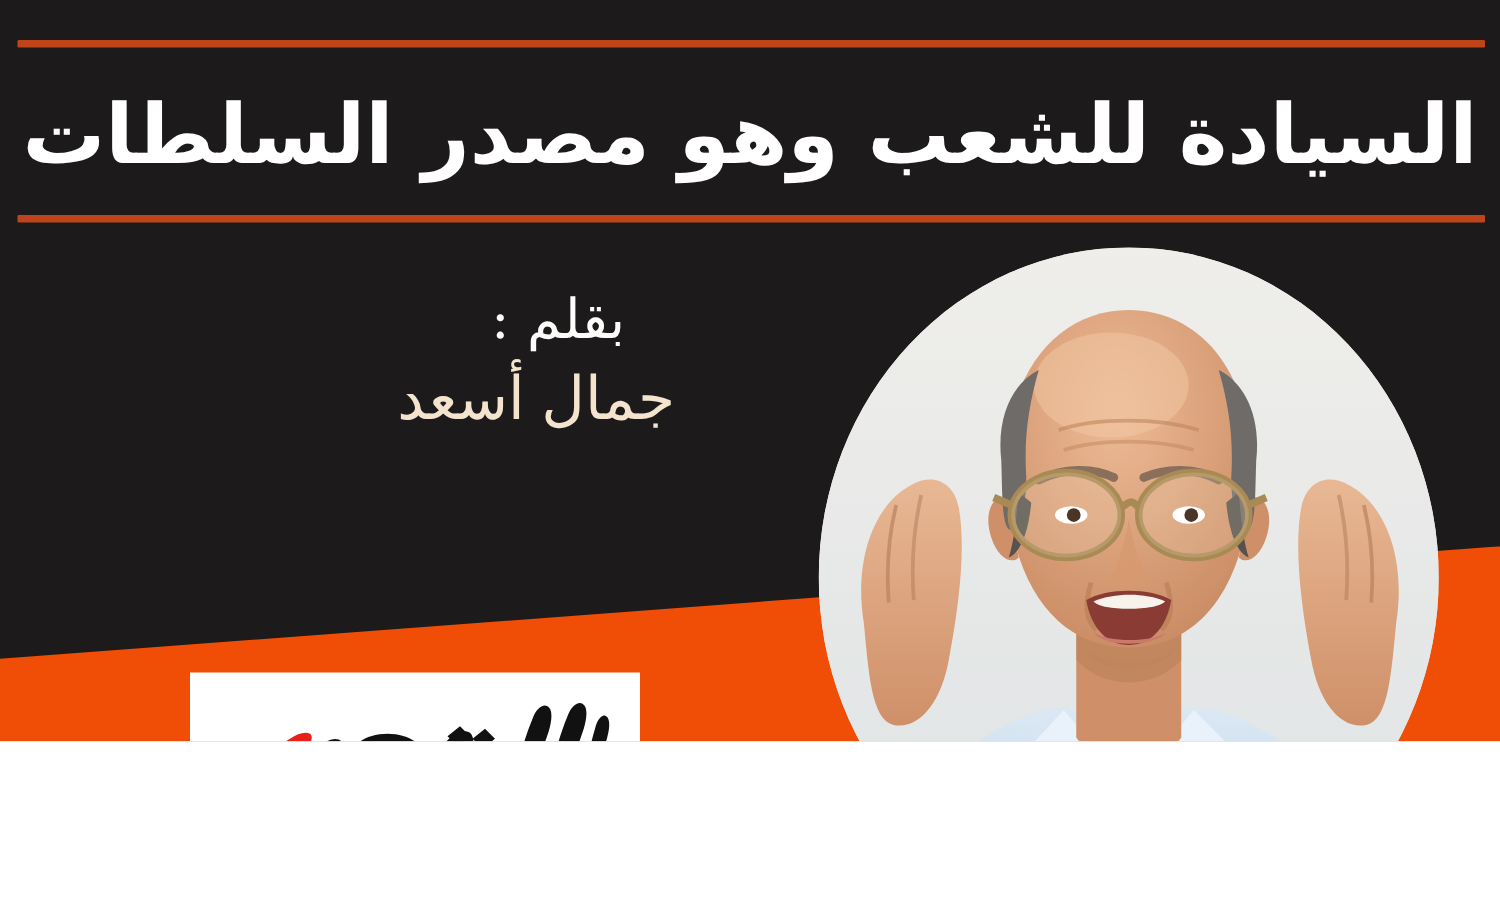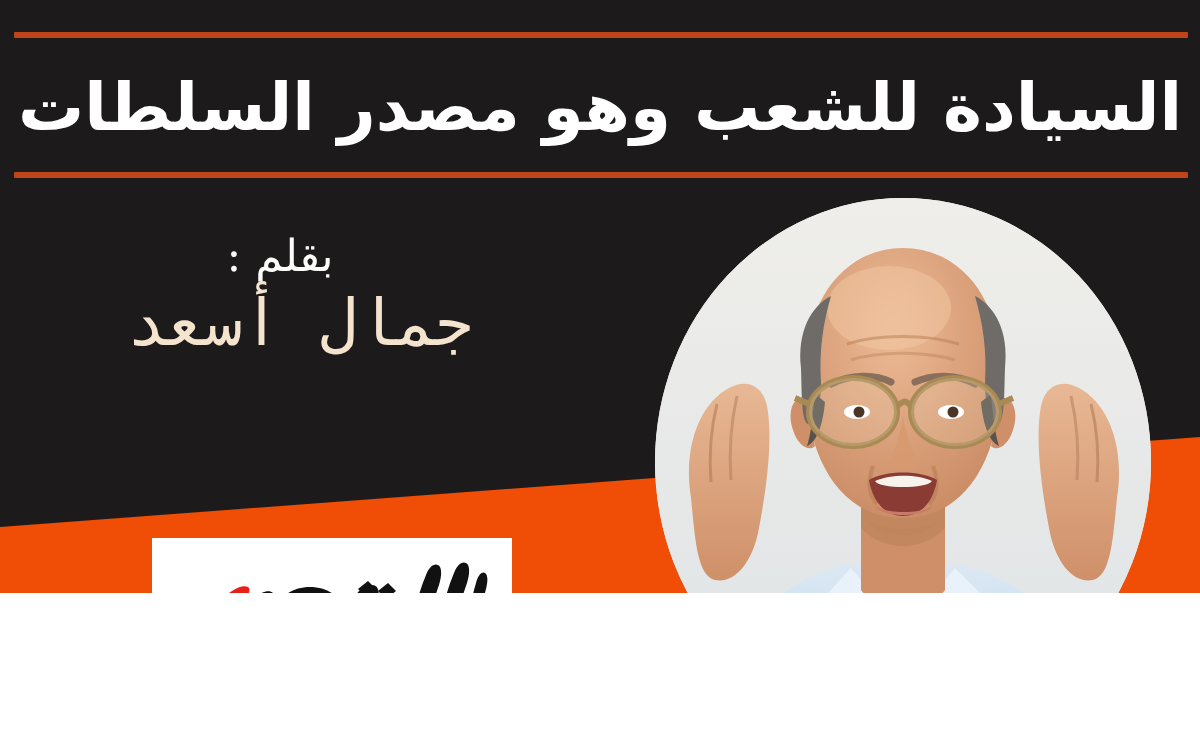--- a/index.html
+++ b/index.html
@@ -57,37 +57,37 @@
     text-align:center;
   }
 
   
   .byline{
     position:absolute;
     left:60px;
     top:232px;
     width:480px;
     direction:rtl;
-    text-align:center;
+    text-align:right;
   }
   .byline-label{
     display:block;
     color:#fdfcfa;
     font-family:"DejaVu Serif","Liberation Serif",serif;
     font-size:44px;
     font-weight:400;
     line-height:1.1;
     margin-bottom:12px;
     padding-right:40px;
   }
   .byline-name{
     display:block;
     color:#f4e3cd;
-    font-family:Liberation Mono, monospace;
-    font-size:64px;
+    font-family:Liberation Sans, sans-serif;
+    font-size:48px;
     font-weight:400;
     line-height:1.15;
   }
 
   
   .logo-card{
     position:absolute;
     left:152px;
     top:538px;
     width:360px;

